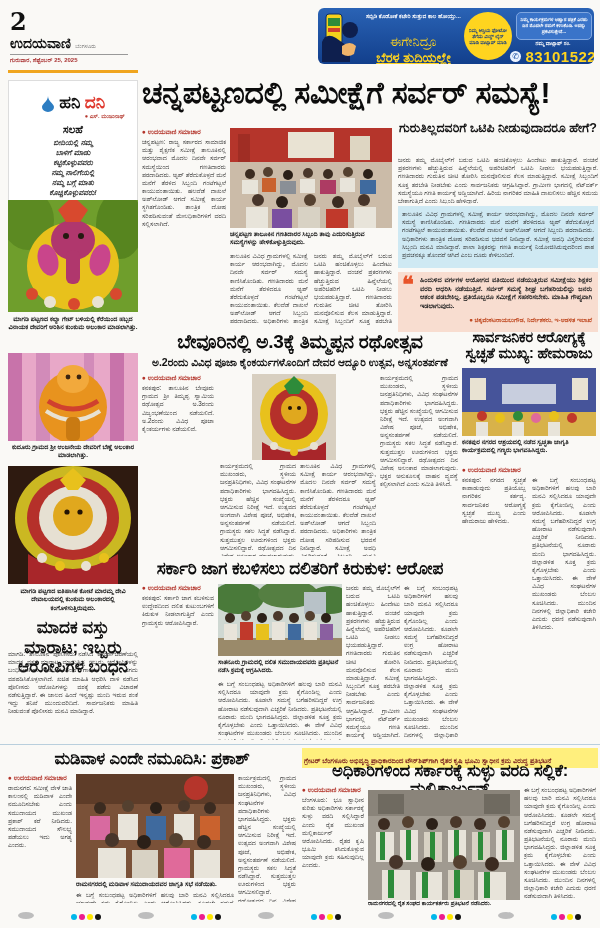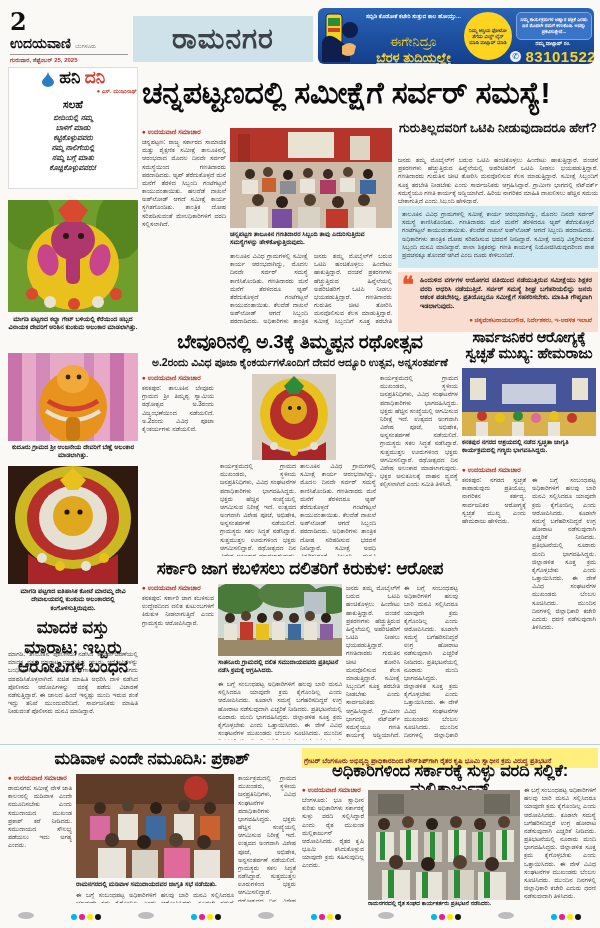--- a/index.html
+++ b/index.html
@@ -27,23 +27,20 @@
   <div class="abs" style="left:10px;top:10px;width:120px;">
     <div style="font-family:'DejaVu Serif',serif;font-size:24px;font-weight:bold;line-height:1;color:#111;">2</div>
     <div style="white-space:nowrap;">
       <span style="font-size:14px;font-weight:800;color:#0d0d0d;">ಉದಯವಾಣಿ</span>
       <span style="font-size:5.5px;color:#666;">ಬೆಂಗಳೂರು</span>
     </div>
     <div style="height:1px;background:#999;margin:2px 0;width:118px;"></div>
     <div style="font-size:6px;font-weight:bold;color:#a33;">ಗುರುವಾರ, ಸೆಪ್ಟೆಂಬರ್ 25, 2025</div>
   </div>
 
-  <div class="abs" style="left:133px;top:16px;width:180px;height:46px;background:#cfe2ea;display:flex;align-items:center;justify-content:center;">
-    <span style="font-size:28px;font-weight:800;color:#3c4247;letter-spacing:1px;">ರಾಮನಗರ</span>
-  </div>
 
   <div class="abs" style="left:318px;top:8px;width:276px;height:56px;border-radius:6px;background:linear-gradient(#2a63b5,#123f8c);overflow:hidden;">
     <svg class="abs" style="left:2px;top:4px;" width="44" height="50" viewBox="0 0 44 50">
       <rect x="6" y="2" width="16" height="30" rx="3" fill="#f5d21c" stroke="#0b2f6b"></rect>
       <rect x="8" y="6" width="12" height="8" fill="#2e8b3a"></rect>
       <rect x="8" y="16" width="12" height="4" fill="#d0402e"></rect>
       <path d="M2 50 L2 30 Q6 20 16 26 L30 36 L30 50 Z" fill="#0e1f4e"></path>
       <circle cx="30" cy="18" r="8" fill="#0e1f4e"></circle>
       <path d="M22 34 q8 -6 14 0 l-2 8 q-6 4 -12 0 Z" fill="#f0b46a"></path>
     </svg>
@@ -60,21 +57,21 @@
     </div>
     <div class="abs" style="left:198px;top:32px;width:74px;text-align:center;font-size:5.4px;color:#fff;font-weight:bold;">ನಮ್ಮ ವಾಟ್ಸಾಪ್ ಸಂ.</div>
     <div class="abs" style="left:192px;top:39px;width:84px;text-align:center;white-space:nowrap;">
       <span style="display:inline-block;width:11px;height:11px;border-radius:50%;background:#eaf2ff;color:#1a4fa0;font-size:8px;line-height:11px;vertical-align:middle;">✆</span>
       <span style="font-size:15px;font-weight:800;color:#ffd41f;vertical-align:middle;letter-spacing:0.5px;">8310152292</span>
     </div>
   </div>
 
   <div class="abs" style="left:8px;top:70px;width:130px;height:3px;background:#f0a51e;"></div>
 
-  <div class="abs" style="left:8px;top:67px;width:130px;height:122px;background:#fff;border:1px solid #ddd;box-sizing:border-box;padding:0;">
+  <div class="abs" style="left:8px;top:80px;width:130px;height:122px;background:#fff;border:1px solid #ddd;box-sizing:border-box;padding:12px;">
     <div style="text-align:center;">
       <svg width="14" height="16" viewBox="0 0 14 16" style="vertical-align:middle;">
         <path d="M7 0 C7 5 1 8 1 11 a6 5 0 0 0 12 0 C13 8 7 5 7 0 Z" fill="#2d7dc2"></path>
       </svg>
       <span style="font-size:17px;font-weight:800;color:#111;">ಹನಿ</span>
       <span style="font-size:17px;font-weight:800;color:#e03a2f;">ದನಿ</span>
     </div>
     <div style="text-align:right;font-size:5.6px;font-weight:bold;color:#b3342a;">● ಎಸ್. ಮಂಜುನಾಥ್</div>
     <div style="text-align:center;font-size:10.5px;font-weight:800;color:#111;margin-top:3px;">ಸಲಹೆ</div>
     <div class="pre" style="text-align:center;font-size:7.4px;font-weight:bold;color:#333;line-height:1.35;margin-top:2px;">ಬೀದಿಯಲ್ಲಿ ನಮ್ಮ

